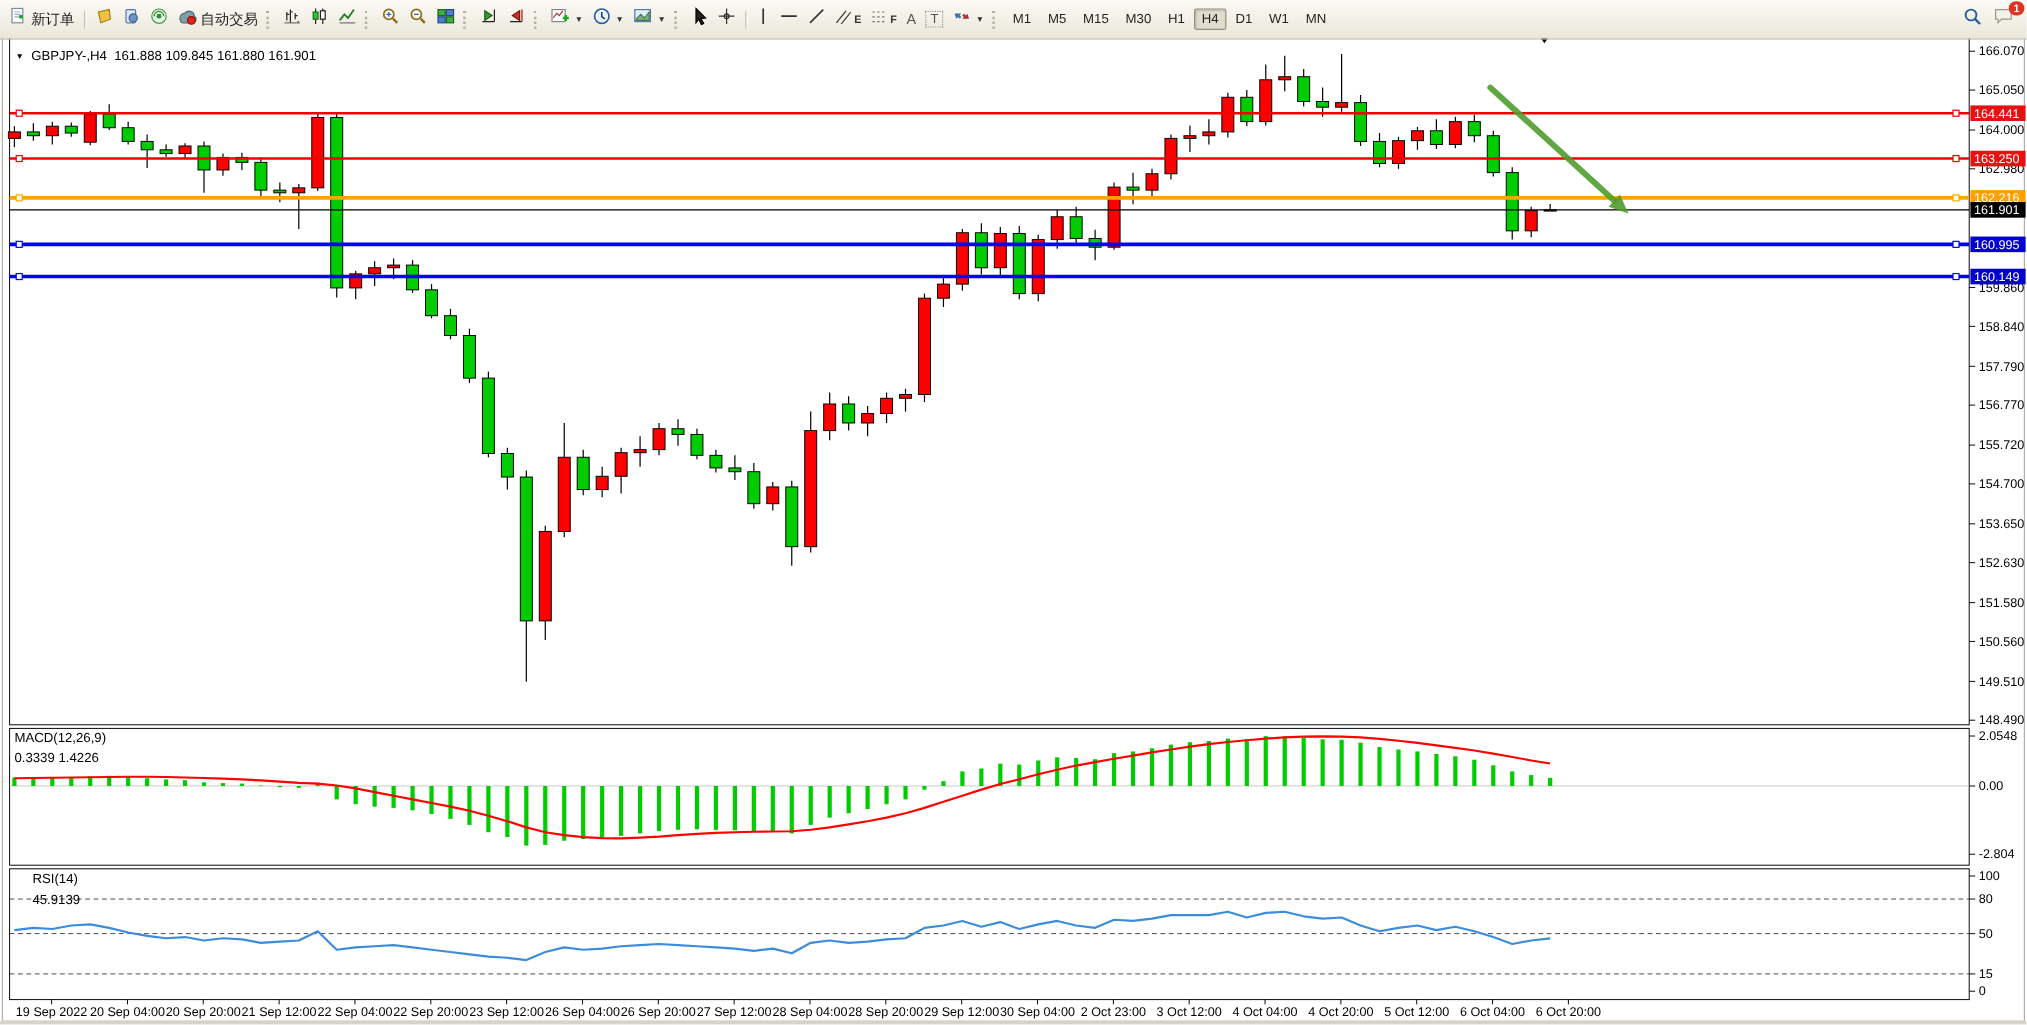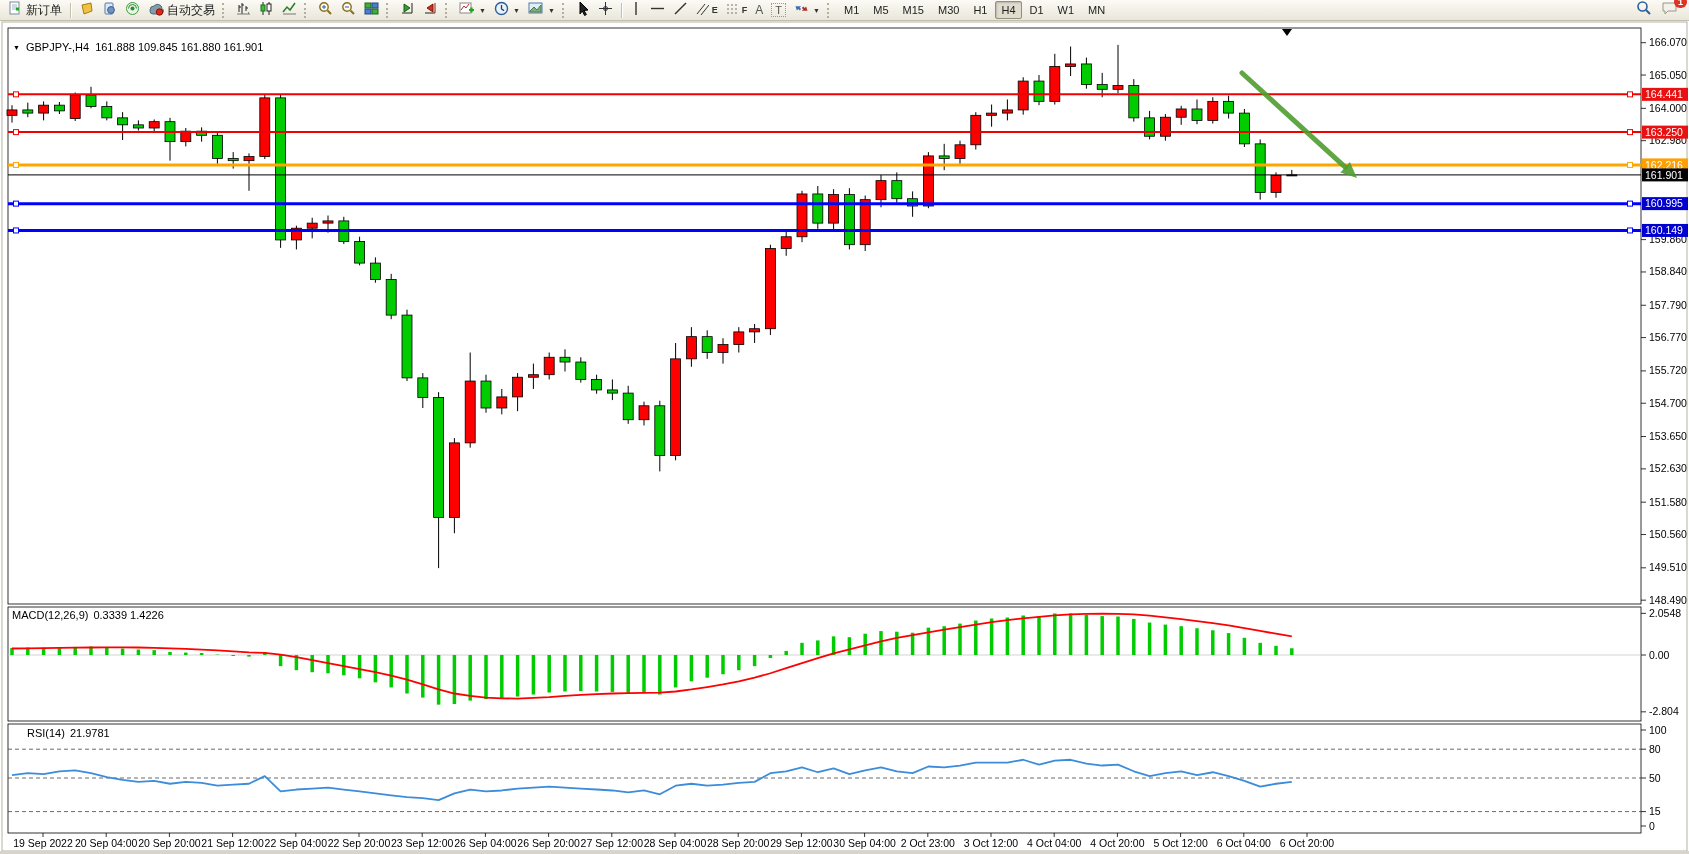--- a/index.html
+++ b/index.html
@@ -1,40 +1,40 @@
 <!DOCTYPE html>
 <html><head>
 <meta charset="utf-8">
 <style>
   html,body{margin:0;padding:0;background:#fff;width:1689px;height:854px;overflow:hidden;
     font-family:"Liberation Sans",sans-serif;}
   #app{position:relative;width:1689px;height:854px;background:#fff;}
   
   .toolbar{position:absolute;top:0;left:0;width:1689px;height:21px;
     background:linear-gradient(#fbfaf5,#eae7d9);border-bottom:1px solid #c2bfae;
-    display:flex;align-items:center;padding:4px 4px;box-sizing:border-box;z-index:5;}
+    display:flex;align-items:center;padding:16px 4px;box-sizing:border-box;z-index:5;}
   .tbtn{height:18px;display:flex;align-items:center;justify-content:center;gap:3px;
     padding:0 3px;border:1px solid transparent;border-radius:2px;cursor:default;}
   .tlabel{font-size:12px;color:#1a1a1a;white-space:nowrap;}
   .grip{width:4px;height:15px;border-left:2px dotted #b3b0a0;margin:0 4px 0 3px;}
   .vsep{width:1px;height:15px;background:#c2bfae;box-shadow:1px 0 0 #fff;margin:0 4px;}
   .caret{font-size:7px;color:#333;margin-left:1px;}
   .tf{font-size:11px;color:#222;padding:0 5px;height:16px;line-height:16px;
     border:1px solid transparent;border-radius:2px;margin:0 1px;text-align:center;}
   .tf.active{background:#e1ddce;border-color:#948f7c;box-shadow:inset 1px 1px 2px rgba(0,0,0,.18);}
   .t-right{margin-left:auto;display:flex;align-items:center;gap:10px;padding-right:6px;}
   .chat-wrap{position:relative;}
   .chat-badge{position:absolute;top:-5px;right:-8px;background:#e03222;color:#fff;
     font-size:9px;font-weight:bold;border-radius:8px;padding:1px 4px;line-height:10px;}
   .icon-letter{font-size:9px;font-weight:bold;color:#333;}
   
   .chart-title{position:absolute;left:13px;top:41px;font-size:11px;color:#000;
     display:flex;align-items:center;gap:6px;z-index:3;justify-content:space-between;}
   .chart-title .tri{font-size:7px;}
-  .ind-label{position:absolute;font-size:11px;color:#000;z-index:3;display:flex;gap:5px;}
+  .ind-label{position:absolute;font-size:11px;color:#000;z-index:3;display:flex;gap:5px;flex-direction:column;}
   #macd-label{left:12px;top:609px;}
   #rsi-label{left:12px;top:727px;padding-left:15px;}
   svg{position:absolute;top:0;left:0;z-index:1;font-family:"Liberation Sans",sans-serif;}
 </style>
 </head>
 <body>
 
 <div id="app">
 
   <div class="toolbar">
@@ -288,21 +288,21 @@
     <span class="tri">▼</span>
     <span>GBPJPY-,H4</span>
     <span>161.888 109.845 161.880 161.901</span>
   </div>
   <div class="ind-label" id="macd-label">
     <span>MACD(12,26,9)</span>
     <span>0.3339 1.4226</span>
   </div>
   <div class="ind-label" id="rsi-label">
     <span>RSI(14)</span>
-    <span>21.9781</span>
+    <span>45.9139</span>
   </div>
 
   <svg id="chart-svg" width="1689" height="854">
       <rect x="2" y="22" width="1685" height="829" fill="none" stroke="#b4b1a3"></rect>
       <rect x="0" y="851" width="1689" height="3" fill="#d8d5c8"></rect>
       <rect x="8" y="28" width="1633" height="576" fill="#fff" stroke="#000" stroke-width="0.8"></rect>
       <rect x="8" y="607" width="1633" height="114" fill="#fff" stroke="#000" stroke-width="0.8"></rect>
       <rect x="8" y="724" width="1633" height="109" fill="#fff" stroke="#000" stroke-width="0.8"></rect>
       <line x1="1641" y1="42.7" x2="1646" y2="42.7" stroke="#000" stroke-width="0.8"></line>
       <text x="1649" y="46.2" font-size="10.5" fill="#000">166.070</text>

